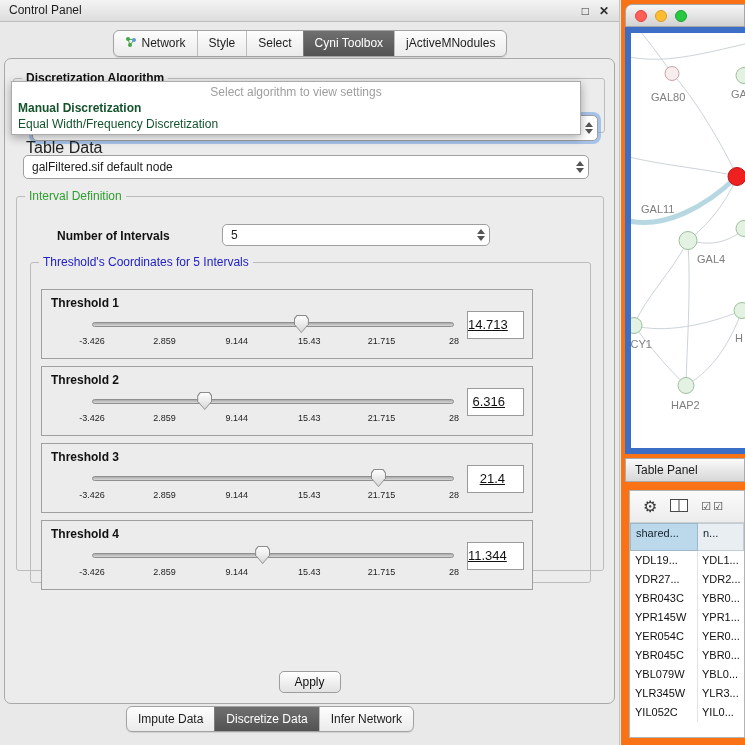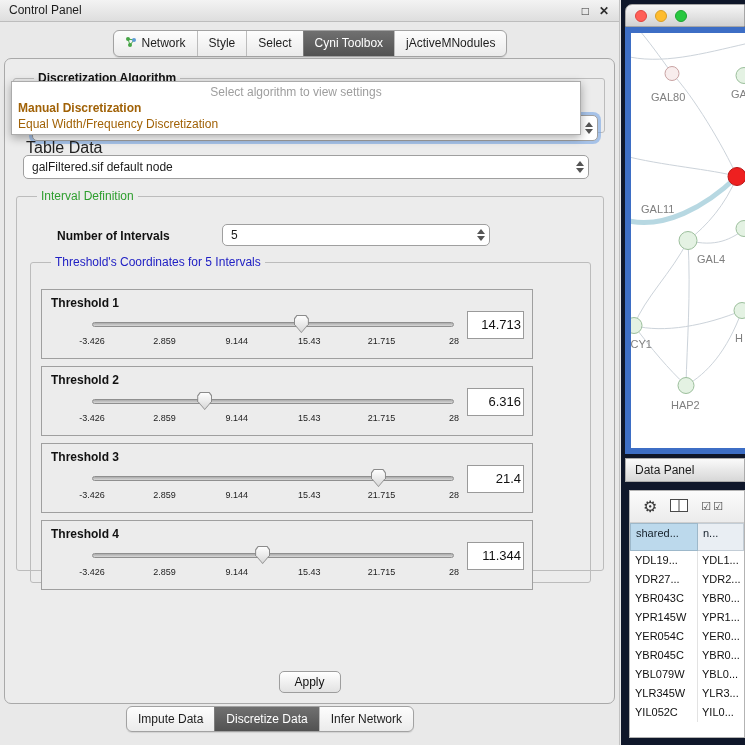--- a/index.html
+++ b/index.html
@@ -16,35 +16,35 @@
 
   .tabbar-row { position:absolute; top:30px; left:0; width:620px; display:flex; justify-content:center; }
   .tabbar { display:flex; border:1px solid #a2a2a2; border-radius:6px; overflow:hidden; background:linear-gradient(#fdfdfd,#ebebeb); box-shadow:0 1px 1px rgba(0,0,0,.10); }
   .tab { padding:5px 11px; font-size:12px; color:#1d1d1d; border-left:1px solid #bcbcbc; display:flex; align-items:flex-start; gap:5px; white-space:nowrap; }
   .tab:first-child { border-left:none; }
   .tab.selected { background:linear-gradient(#707070,#525252); color:#fff; border-left-color:#7d7d7d; }
 
   .panel-body { position:absolute; left:4px; top:58px; width:611px; height:646px; border:1px solid #a9a9a9; border-radius:7px; background:#ececec; }
 
   fieldset.group { position:absolute; border:1px solid #bcbcbc; border-radius:3px; }
-  fieldset.group > legend { font-size:12px; padding:0 4px; margin-left:20px; color:#111; }
+  fieldset.group > legend { font-size:12px; padding:0 4px; margin-left:8px; color:#111; }
 
   #algo-group { left:8px; top:12px; width:592px; height:62px; }
   #algo-group > legend { font-weight:bold; }
 
   .combo { position:absolute; background:#fff; border:1px solid #9f9f9f; border-radius:5px; font-size:12px; color:#1b1b1b; display:flex; align-items:center; }
   .combo .combo-text { flex:1; padding-left:8px; white-space:nowrap; overflow:hidden; }
   .combo .spin { width:17px; display:flex; flex-direction:column; align-items:center; justify-content:center; gap:2px; }
   .combo .spin i { display:block; width:0; height:0; border-left:4px solid transparent; border-right:4px solid transparent; }
   .combo .spin .up { border-bottom:5px solid #555; }
   .combo .spin .dn { border-top:5px solid #555; }
   #algo-combo { left:18px; top:30px; width:566px; height:26px; box-shadow:0 0 0 3px rgba(110,160,230,.55); }
 
   .popup { position:absolute; left:6px; top:22px; width:570px; background:#fff; border:1px solid #ababab; box-shadow:0 3px 9px rgba(0,0,0,.32); z-index:40; padding:2px 0; }
-  .popup-item { font-size:12px; height:16px; line-height:16px; padding:0 6px; color:#a16207; }
+  .popup-item { font-size:12px; height:16px; line-height:16px; padding:0 6px; color:#14532d; }
   .popup-item.header { text-align:center; color:#9e9e9e; }
   .popup-item.bold { font-weight:bold; }
 
   #table-data-label { position:absolute; left:21px; top:80px; font-size:16px; color:#222; }
   #table-data-combo { left:18px; top:96px; width:566px; height:24px; }
 
   #interval-group { left:11px; top:130px; width:588px; height:382px; }
   #interval-group > legend { color:#2e9e2e; }
   #num-int-label { position:absolute; left:40px; top:26px; font-size:12px; font-weight:bold; color:#111; }
   #num-int-combo { left:205px; top:21px; width:268px; height:22px; }
@@ -54,36 +54,36 @@
 
   .threshold-panel { position:absolute; left:10px; width:492px; height:70px; border:1px solid #9f9f9f; background:#ececec; }
   .th-label { position:absolute; left:9px; top:6px; font-size:12px; font-weight:bold; color:#111; }
   .slider { position:absolute; left:50px; top:24px; width:362px; height:20px; }
   .slider .track { position:absolute; left:0; right:0; top:8px; height:5px; background:linear-gradient(#ababab,#d8d8d8); border:1px solid #8f8f8f; border-radius:3px; }
   .thumb { position:absolute; top:1px; width:15px; height:18px; }
   .thumb .t-outer { position:absolute; inset:0; background:#8b8b8b; clip-path:polygon(18% 0,82% 0,100% 20%,100% 52%,50% 100%,0 52%,0 20%); }
   .thumb .t-inner { position:absolute; inset:1px; background:linear-gradient(#fefefe,#d8d8d8); clip-path:polygon(18% 0,82% 0,100% 20%,100% 52%,50% 100%,0 52%,0 20%); }
   .ticks { position:absolute; left:50px; top:46px; width:362px; height:12px; font-size:9px; color:#222; }
   .ticks span { position:absolute; transform:translateX(-50%); white-space:nowrap; }
-  .value-box { position:absolute; right:8px; top:21px; width:57px; height:28px; background:#fff; border:1px solid #9a9a9a; font-size:13px; line-height:26px; text-align:right; padding-right:2px; color:#111; }
+  .value-box { position:absolute; right:8px; top:21px; width:57px; height:28px; background:#fff; border:1px solid #9a9a9a; font-size:13px; line-height:26px; text-align:right; padding-right:18px; color:#111;text-decoration:underline; }
 
   #attrs-group { left:26px; top:514px; width:560px; height:88px; }
   #attrs-group > legend { color:#2121c4; }
   #attrs-label { position:absolute; left:12px; top:12px; font-size:12px; font-weight:bold; color:#111; }
   .listbox { position:absolute; left:12px; right:10px; top:30px; height:48px; background:#fff; border:1px solid #a5a5a5; overflow:hidden; }
   .list-item { font-size:12px; height:16px; line-height:16px; padding-left:6px; color:#111; white-space:nowrap; }
   .list-scrollbar { position:absolute; right:0; top:0; bottom:0; width:13px; background:#f3f3f3; border-left:1px solid #d0d0d0; }
   .list-scroll-thumb { position:absolute; left:2px; right:2px; top:2px; height:26px; background:linear-gradient(90deg,#dadada,#bfbfbf); border:1px solid #a8a8a8; border-radius:5px; }
 
   #apply-btn { position:absolute; left:50%; top:612px; transform:translateX(-50%); padding:3px 15px; font-size:12px; font-family:inherit; background:linear-gradient(#ffffff,#e2e2e2); border:1px solid #9d9d9d; border-radius:5px; color:#111; }
 
   .bottom-tabs-row { position:absolute; top:706px; left:0; width:540px; display:flex; justify-content:center; }
 
   
-  .right-side { position:absolute; left:621px; top:0; width:124px; height:745px; background:#0f172a; }
+  .right-side { position:absolute; left:621px; top:0; width:124px; height:745px; background:#f97316; }
   .network-window { position:absolute; left:4px; top:4px; width:120px; height:450px; }
   .mac-titlebar { height:23px; background:linear-gradient(#f6f6f6,#d2d2d2); border:1px solid #a6a6a6; border-top-left-radius:7px; display:flex; align-items:center; gap:8px; padding-left:9px; }
   .light { width:12px; height:12px; border-radius:50%; }
   .light.red { background:#ff5f57; border:1px solid #e0443e; }
   .light.yellow { background:#febc2e; border:1px solid #d89e24; }
   .light.green { background:#28c840; border:1px solid #1da432; }
   .network-frame { position:absolute; left:0; top:23px; right:0; bottom:0; background:#3d6ec5; padding:6px 0 6px 6px; }
   .network-canvas { width:100%; height:100%; background:#fff; position:relative; overflow:hidden; }
   svg.net { position:absolute; inset:0; width:100%; height:100%; }
   .edge { fill:none; stroke:#ccd3da; stroke-width:1; }
@@ -336,21 +336,21 @@
               <text x="-9" y="314">GCY1</text>
               <text x="104" y="308">H</text>
               <text x="40" y="375">HAP2</text>
             </g>
           </svg>
         </div>
       </div>
     </div>
 
     <div class="table-panel-header">
-      <span>Data Panel</span>
+      <span>Table Panel</span>
     </div>
 
     <div class="table-area">
       <div class="table-toolbar">
         <span class="gear">⚙</span>
         <span>
           <svg width="18" height="13" viewBox="0 0 18 13">
               <rect x="0.5" y="0.5" width="17" height="12" fill="#ffffff" stroke="#4a4a4a"></rect>
               <line x1="9" y1="0" x2="9" y2="13" stroke="#4a4a4a"></line>
             </svg>

